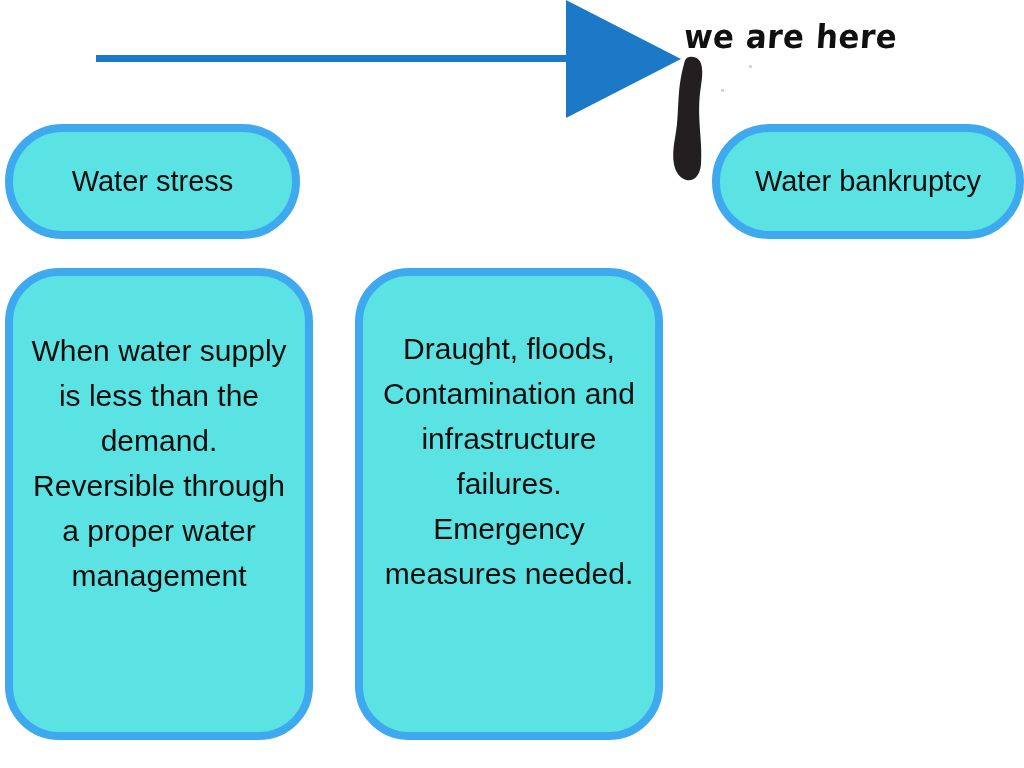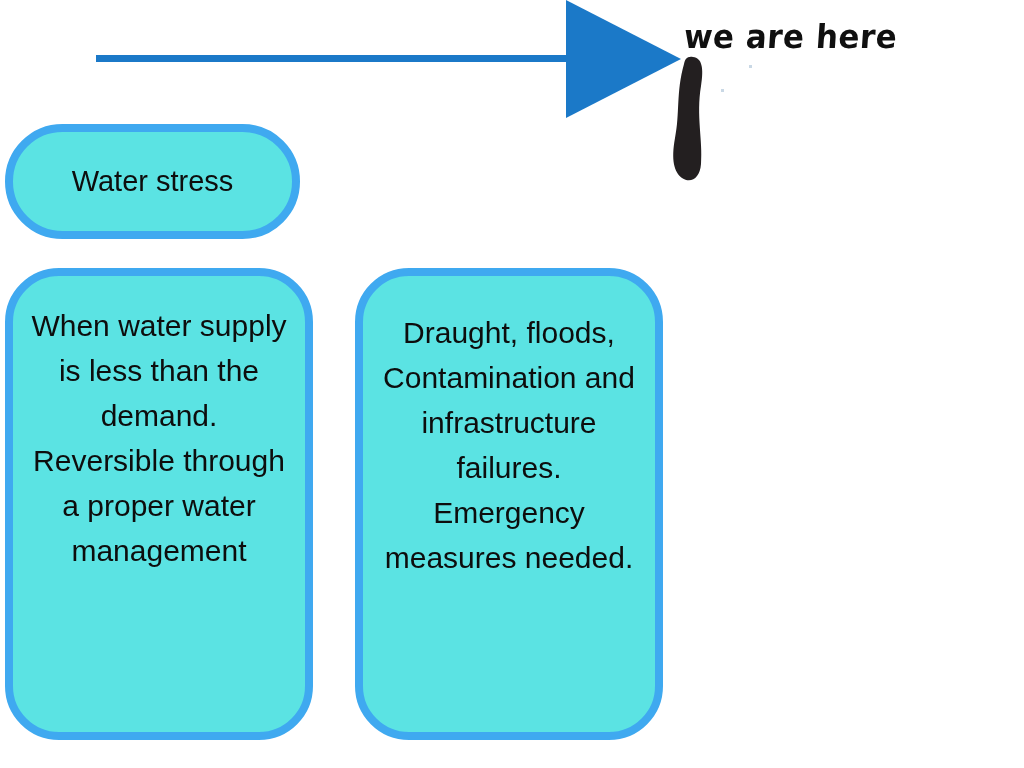--- a/index.html
+++ b/index.html
@@ -93,22 +93,22 @@
     padding: 0 18px;
     overflow: hidden;
   }
   .card-inner {
     width: 100%;
   }
   .card-1 { left: 5px;   top: 268px; width: 308px; height: 472px; }
   .card-2 { left: 355px; top: 268px; width: 308px; height: 472px; }
   .card-3 { left: 705px; top: 268px; width: 319px; height: 472px; }
 
-  .card-1 .card-inner { padding-top: 27px; }
-  .card-2 .card-inner { padding-top: 34px; }
+  .card-1 .card-inner { padding-top: 52px; }
+  .card-2 .card-inner { padding-top: 50px; }
   .card-3 .card-inner { padding-top: 34px; }
 
   .dot-artifact {
     position: absolute;
     width: 3px;
     height: 3px;
     background: #9db8d0;
     opacity: 0.55;
   }
 </style>
@@ -127,20 +127,23 @@
   <svg class="marker-layer" viewBox="0 0 80 160" width="80" height="160">
     <path d="M 24 24 C 16 52, 20 74, 15 98 C 11 120, 14 132, 22 138 C 31 144, 40 138, 41 124 C 43 100, 36 76, 41 46 C 44 28, 42 18, 33 17 C 27 16, 25 19, 24 24 Z" fill="#231F20"></path>
   </svg>
 
   <div class="dot-artifact" style="left:749px; top:65px;"></div>
   <div class="dot-artifact" style="left:721px; top:89px;"></div>
 
   <div class="pill pill-1">
     <span>Water stress</span>
   </div>
+  <div class="pill pill-3">
+    <span>Water bankruptcy</span>
+  </div>
 
   <div class="card card-1">
     <div class="card-inner">When water supply is less than the demand. Reversible through a proper water management</div>
   </div>
   <div class="card card-2">
     <div class="card-inner">Draught, floods, Contamination and infrastructure failures. Emergency measures needed.</div>
   </div>
 
 </div>
 

